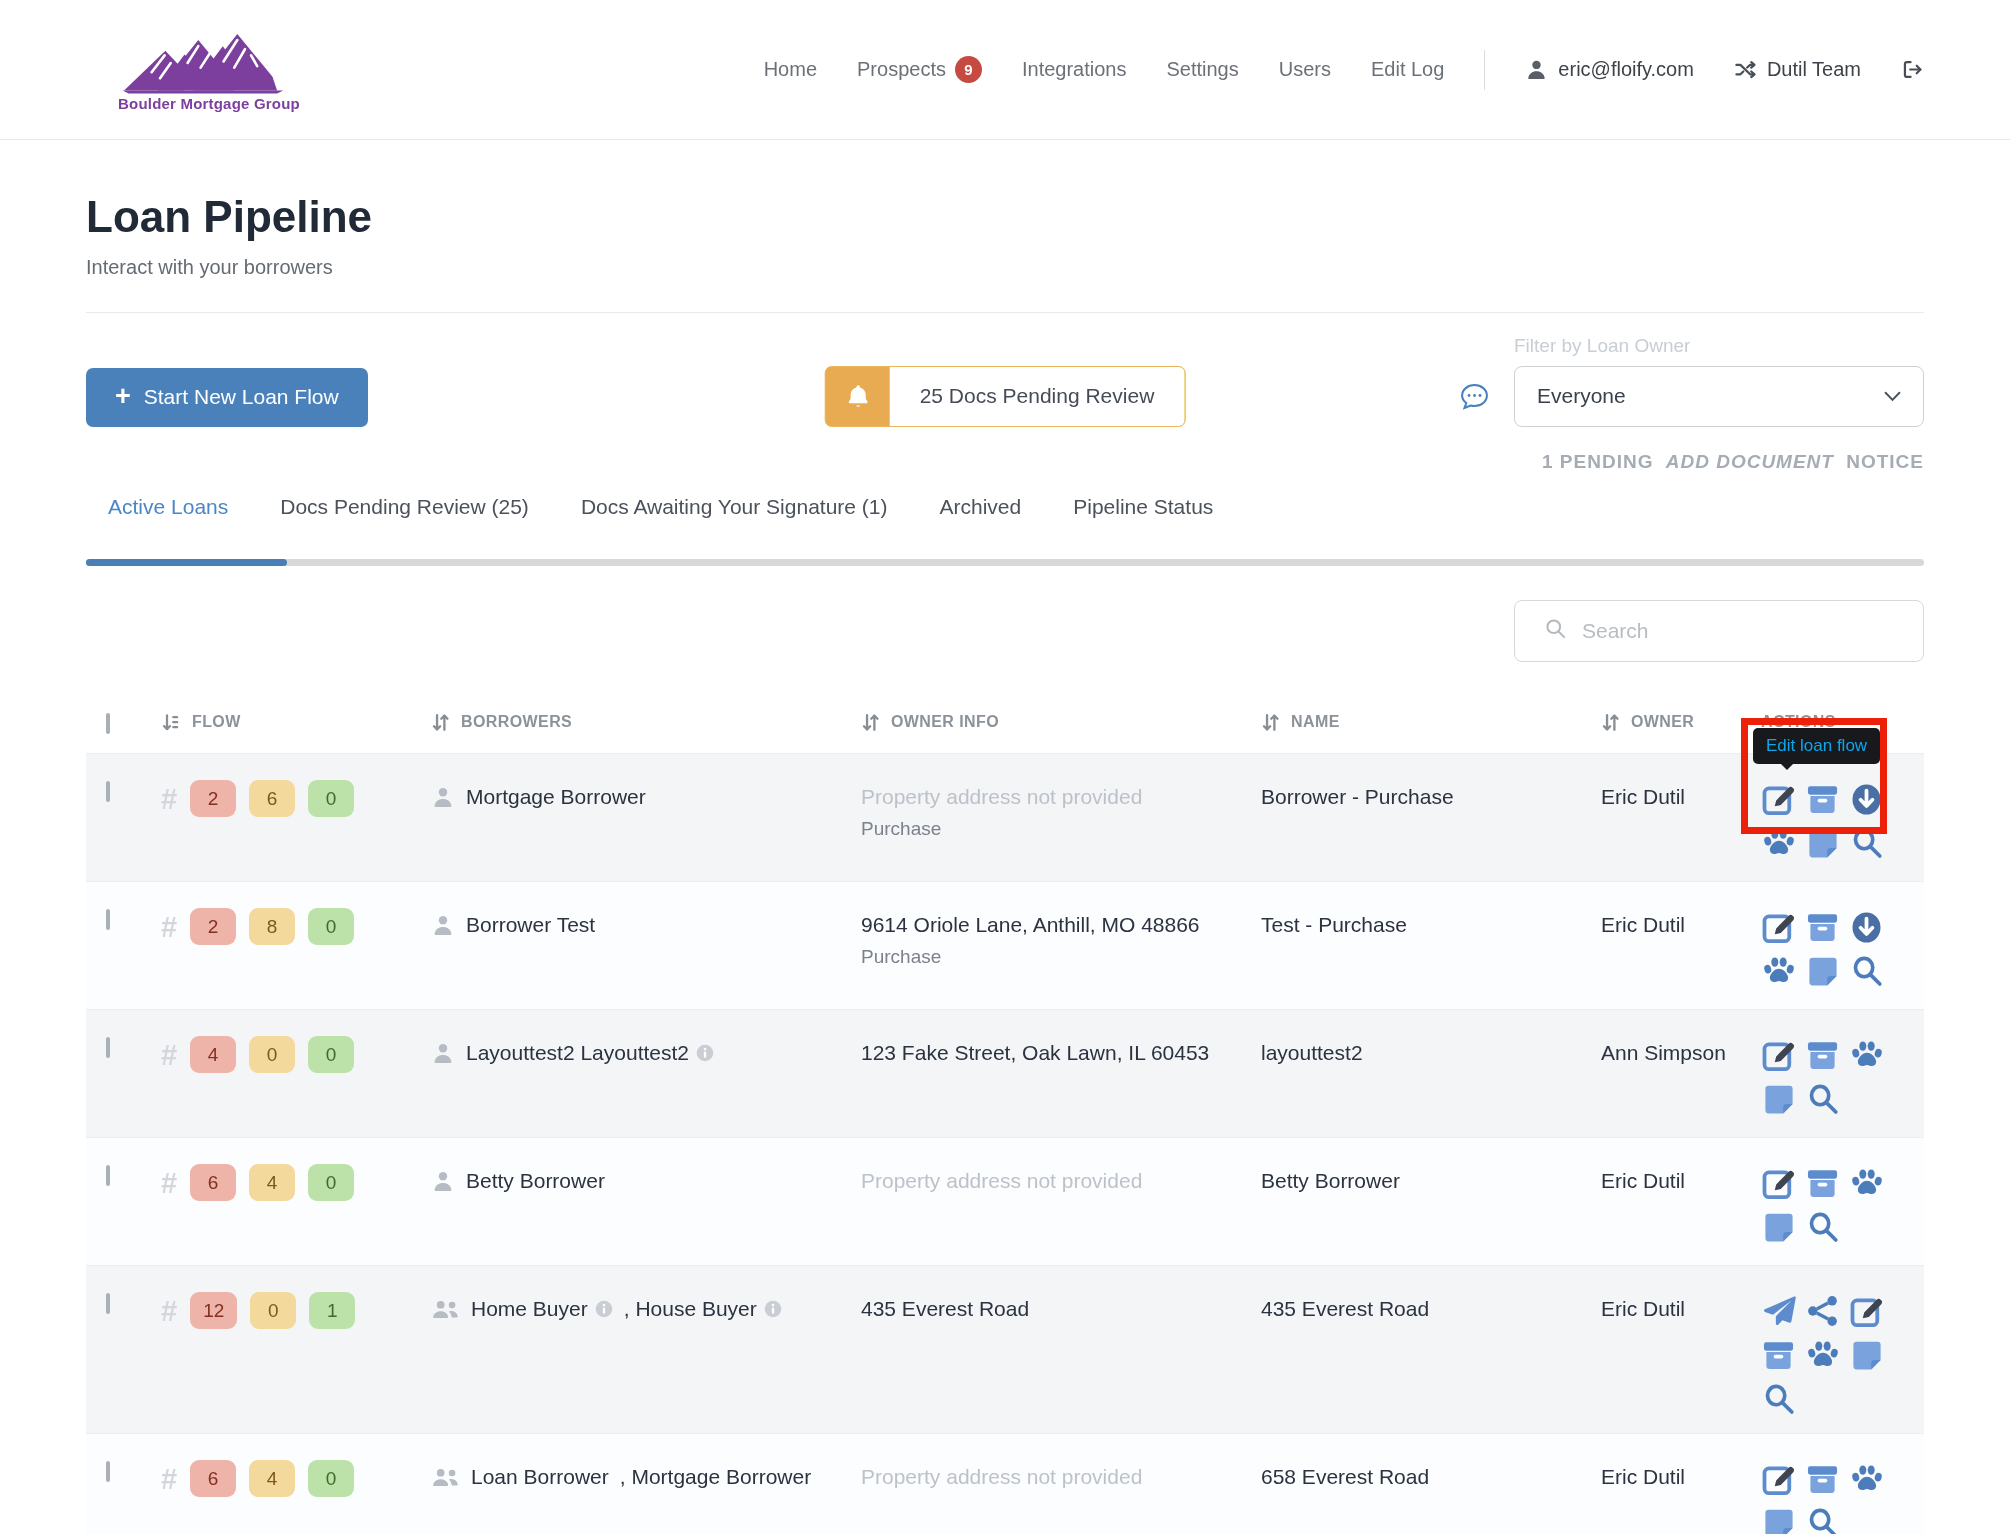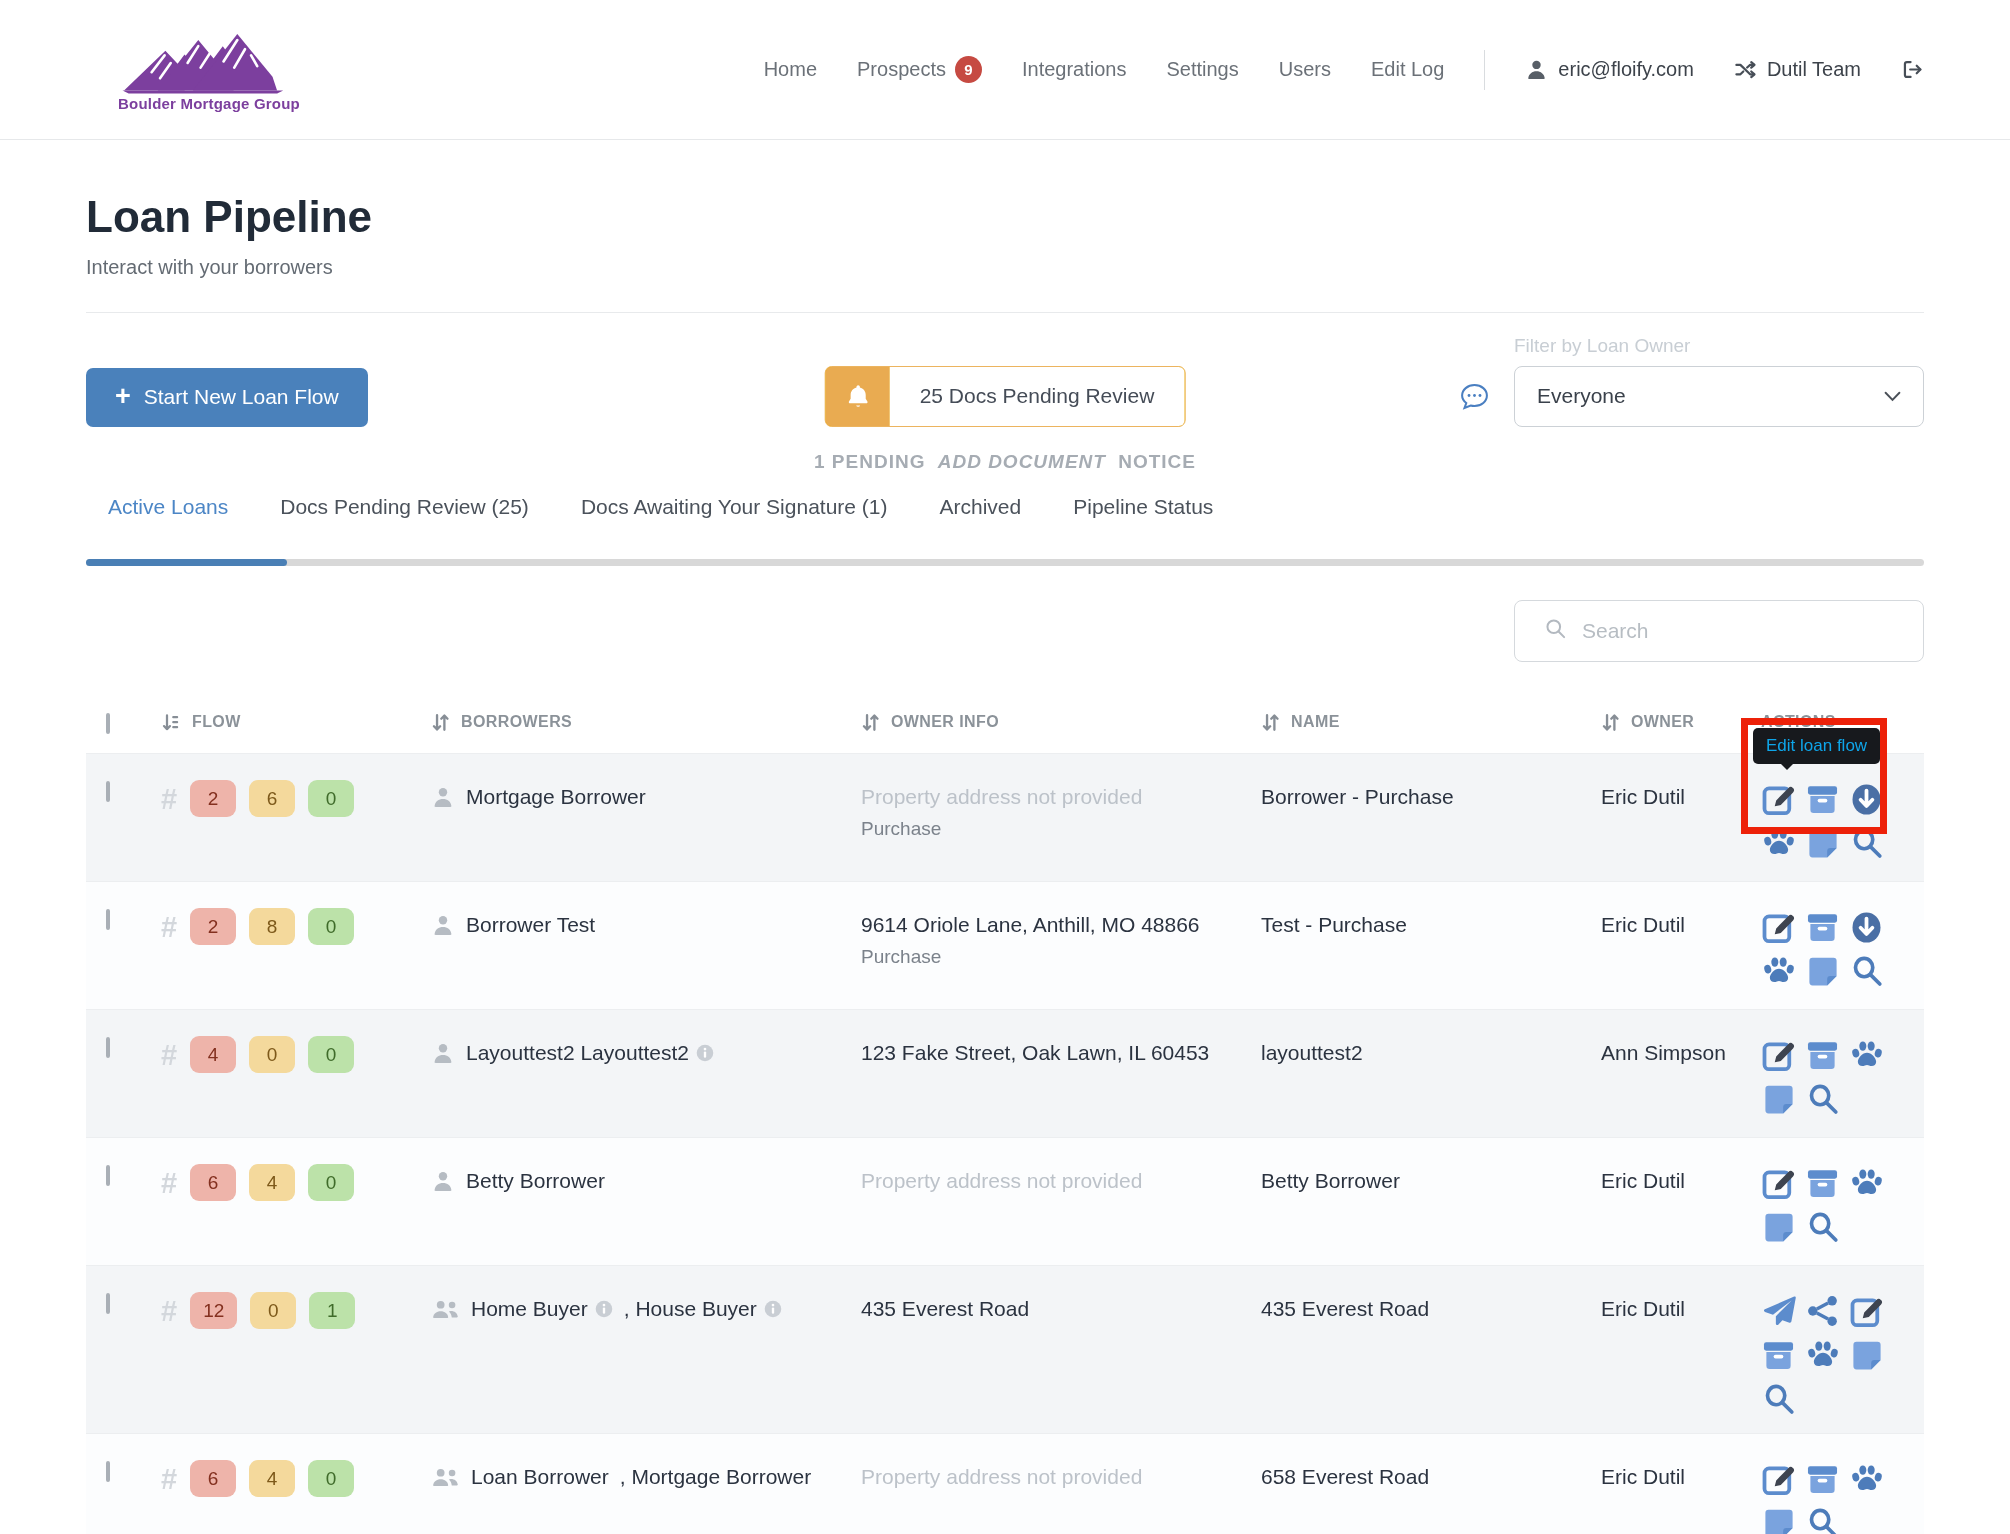--- a/index.html
+++ b/index.html
@@ -41,21 +41,21 @@
   .plus-glyph{font-size:27px;font-weight:bold;line-height:1;position:relative;top:-1px;}
   .docs-notice{position:absolute;left:50%;transform:translateX(-50%);bottom:0;display:flex;align-items:stretch;border:1px solid var(--notice-border);border-radius:7px;overflow:hidden;height:61px;cursor:pointer;background:#eab308;}
   .docs-notice .bell-cell{width:64px;background:var(--notice-orange);display:flex;align-items:center;justify-content:center;}
   .docs-notice .notice-text{display:flex;align-items:center;padding:0 30px;font-size:21px;color:#454c57;background:#fff;}
   .chat-float{position:absolute;right:434px;bottom:15px;cursor:pointer;display:flex;}
   .filter-group{margin-left:auto;display:flex;flex-direction:column;width:410px;}
   .filter-label{font-size:19px;color:#c8ced4;margin-bottom:9px;}
   .select-box{height:61px;border:1px solid #ccd1d6;border-radius:8px;display:flex;align-items:center;padding:0 22px;font-size:21px;color:#3a414b;background:#fff;cursor:pointer;}
   .select-box .chev{margin-left:auto;display:flex;}
 
-  .pending-notice{margin-top:24px;text-align:center;font-size:19px;font-weight:bold;letter-spacing:1px;color:#a6acb3;}
+  .pending-notice{margin-top:24px;text-align:right;font-size:19px;font-weight:bold;letter-spacing:1px;color:#a6acb3;}
   .pending-notice em{font-style:italic;margin:0 6px;}
 
   
   .tabs{display:flex;gap:52px;margin-top:22px;padding-left:22px;font-size:21px;color:#4b525b;}
   .tab{cursor:pointer;}
   .tab.active{color:var(--tab-active);}
   .progress{margin-top:40px;height:7px;background:#d8d8d8;border-radius:4px;position:relative;}
   .progress .seg{position:absolute;left:0;top:0;height:7px;width:201px;background:var(--progress-blue);border-radius:4px;}
 
   

